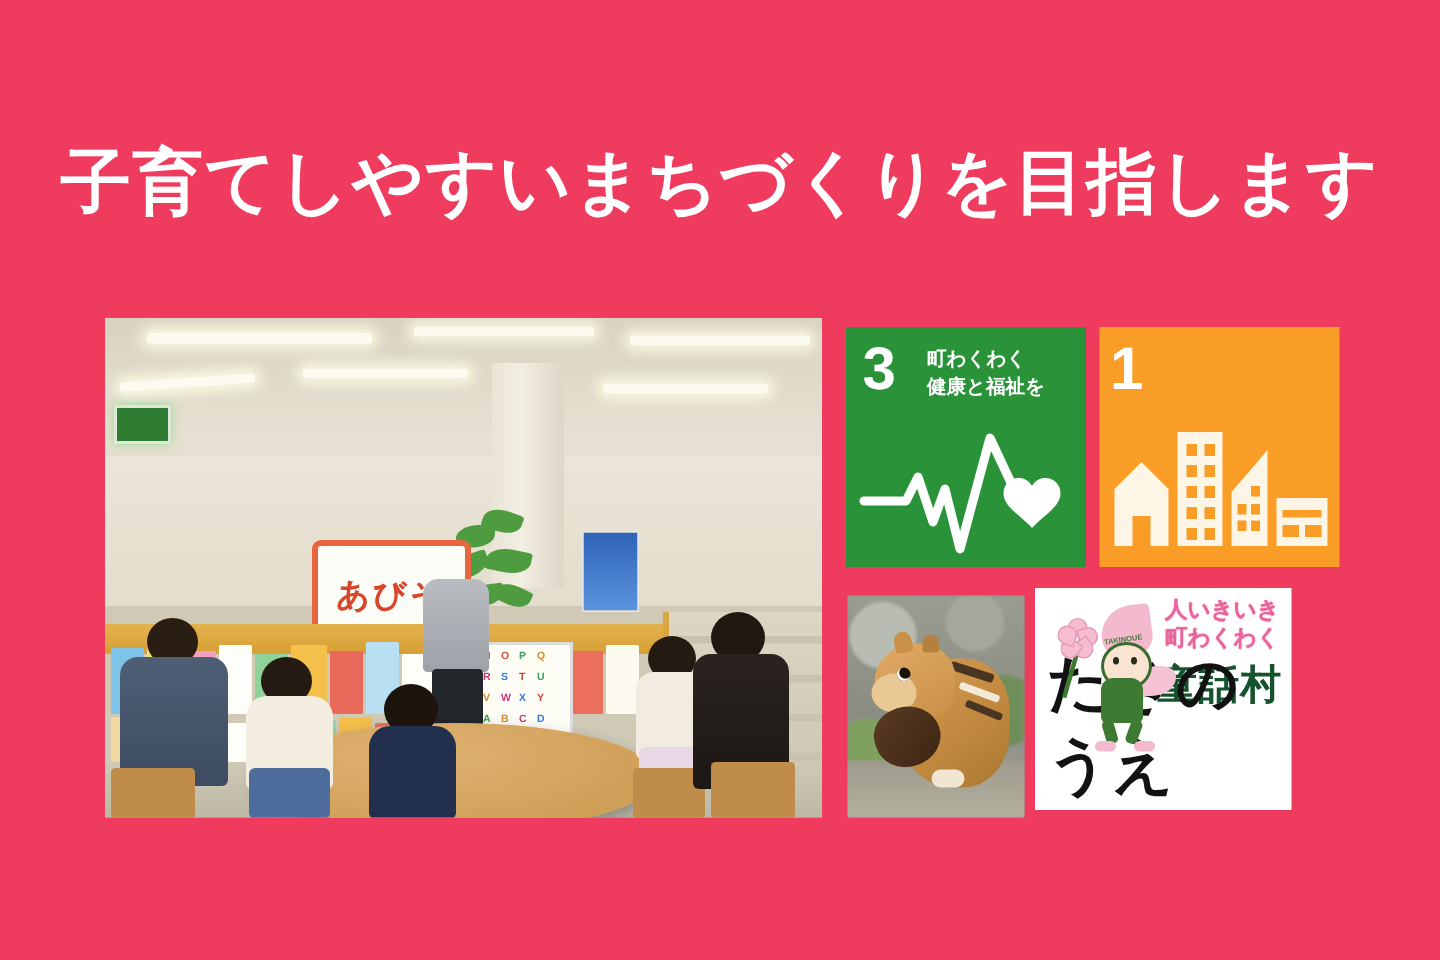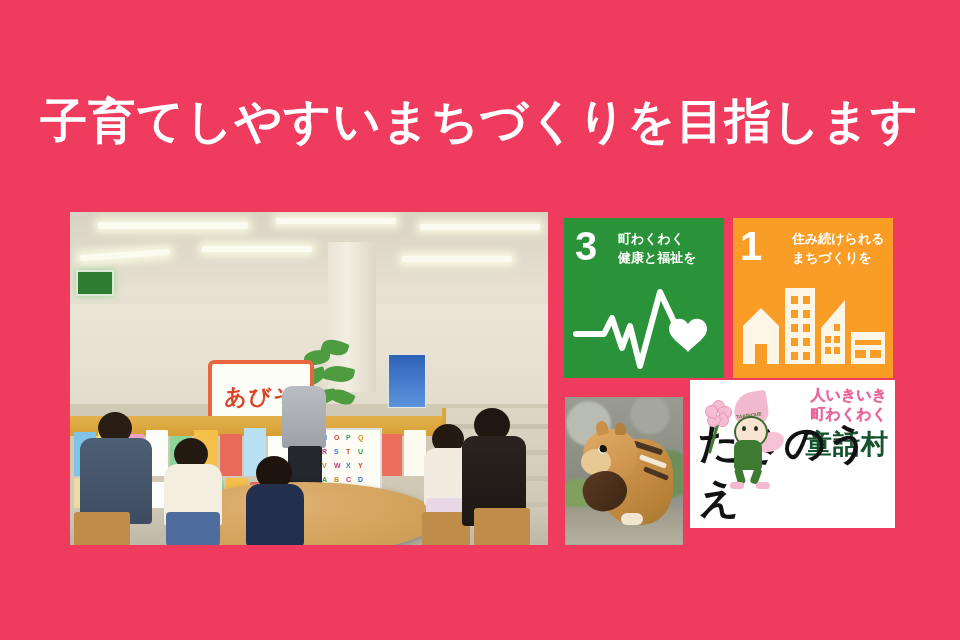--- a/index.html
+++ b/index.html
@@ -114,21 +114,21 @@
   .ch-ear2{position:absolute;left:50px;top:26px;width:11px;height:12px;
     background:#b5803d;border-radius:50% 50% 20% 20%;}
   .ch-cone{position:absolute;left:18px;top:74px;width:44px;height:40px;
     background:linear-gradient(140deg,#5a3a22,#3d2614);border-radius:46% 54% 50% 50%;
     transform:rotate(-18deg);}
   .ch-paw{position:absolute;left:56px;top:116px;width:22px;height:12px;
     background:#f0e6d2;border-radius:6px;}
 
   
   .logo-box{
-    position:absolute;left:690px;top:380px;width:205px;height:148px;
+    position:absolute;left:690px;top:392px;width:171px;height:148px;
     background:#ffffff;overflow:hidden;
   }
   .lg-toptext{position:absolute;right:8px;top:6px;text-align:right;
     color:#e8649a;font-size:15px;font-weight:700;line-height:1.25;white-space:pre-line;
     text-shadow:0 0 1px #e8649a;}
   .lg-mid{position:absolute;right:6px;top:46px;color:#14532d;
     font-size:27px;font-weight:700;letter-spacing:1px;}
   .lg-main{position:absolute;left:8px;bottom:2px;color:#121212;
     font-size:41px;font-weight:700;letter-spacing:1px;}
   .lg-fairy{position:absolute;left:22px;top:12px;width:74px;height:86px;}
@@ -272,22 +272,20 @@
     <div class="sdg-txt">町わくわく
 健康と福祉を</div>
     <svg class="sdg-icon" viewBox="0 0 160 88">
       <path d="M12 52 H40 L48 36 L58 66 L66 44 L76 84 L96 10 L112 44" fill="none" stroke="#ffffff" stroke-width="6" stroke-linecap="round" stroke-linejoin="round"></path>
       <path d="M124 42c-5-9-19-6-19 5 0 9 12 15 19 23 7-8 19-14 19-23 0-11-14-14-19-5z" fill="#ffffff"></path>
     </svg>
   </div>
 
   <div class="sdg sdg-11">
     <div class="sdg-num">1</div>
-    <div class="sdg-txt">住み続けられる
-まちづくりを</div>
     <svg class="sdg-icon" viewBox="0 0 160 88">
 
       <path d="M10 44 L28 26 L46 44 V82 H10 Z" fill="#fdf5e6"></path>
       <rect x="22" y="62" width="12" height="20" fill="#f99d26"></rect>
 
       <rect x="52" y="6" width="30" height="76" fill="#fdf5e6"></rect>
       <g fill="#f99d26">
         <rect x="58" y="14" width="7" height="8"></rect>
           <rect x="70" y="14" width="7" height="8"></rect>
         <rect x="58" y="28" width="7" height="8"></rect>

